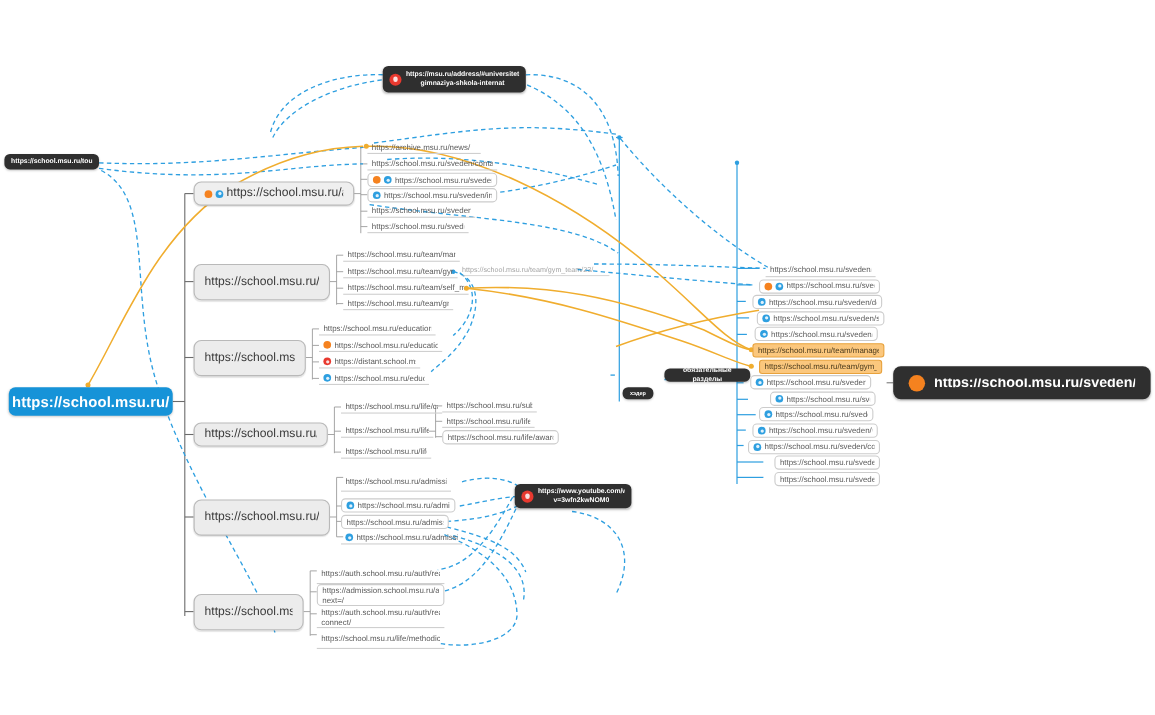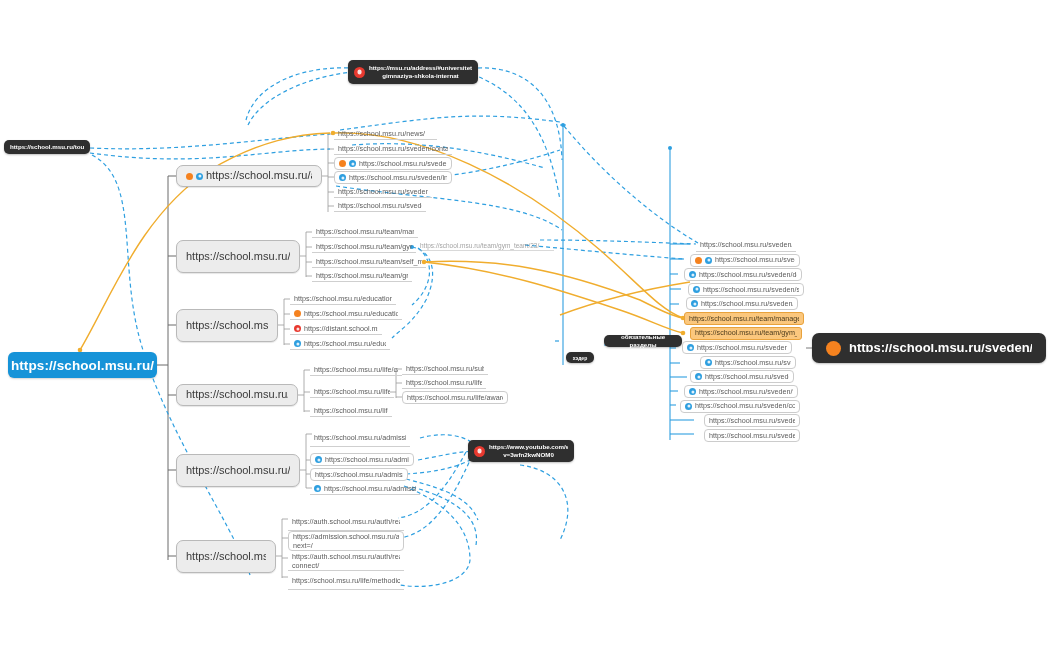--- a/index.html
+++ b/index.html
@@ -195,21 +195,21 @@
   </div>
 
   <div class="node n-main with-icons" style="left:176px;top:165px;width:146px;height:22px;">
     <span class="icons">
       <span class="dot orange nohole"></span>
       <span class="dot blue"></span>
     </span>
     <span class="lbl" style="font-size:11px;">https://school.msu.ru/about/</span>
   </div>
   <div class="node n-leaf plain" style="left:334px;top:128px;width:103px;height:12px;">
-    <span class="lbl">https://school.msu.ru/news/</span>
+    <span class="lbl">https://archive.msu.ru/news/</span>
   </div>
   <div class="node n-leaf plain" style="left:334px;top:143px;width:118px;height:12px;">
     <span class="lbl">https://school.msu.ru/sveden/contacts/</span>
   </div>
   <div class="node n-leaf boxed" style="left:334px;top:157px;width:118px;height:13px;">
     <span class="dot orange nohole"></span>
     <span class="dot blue"></span>
     <span class="lbl">https://school.msu.ru/sveden/</span>
   </div>
   <div class="node n-leaf boxed" style="left:334px;top:171px;width:118px;height:13px;">

